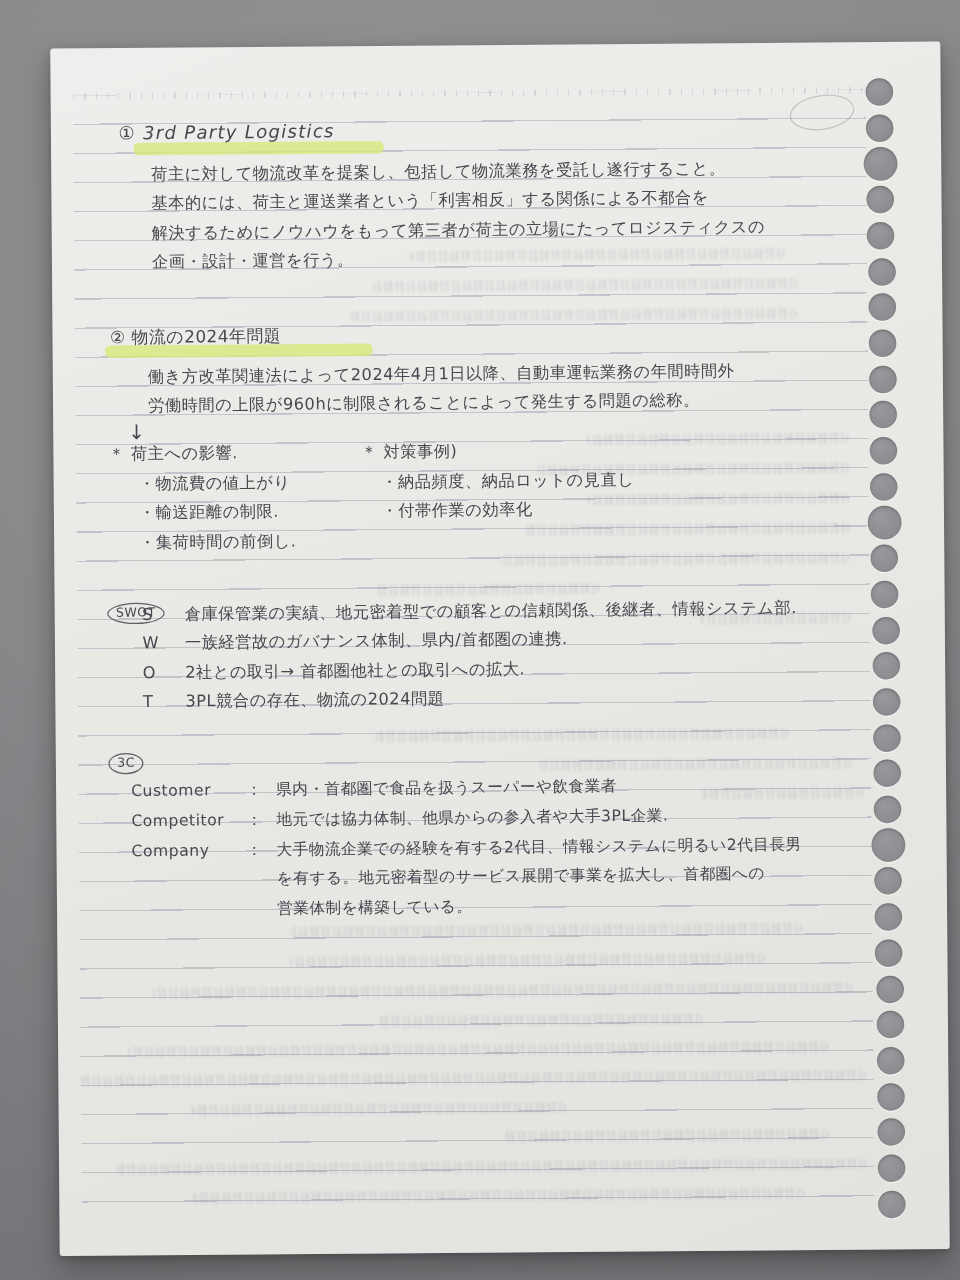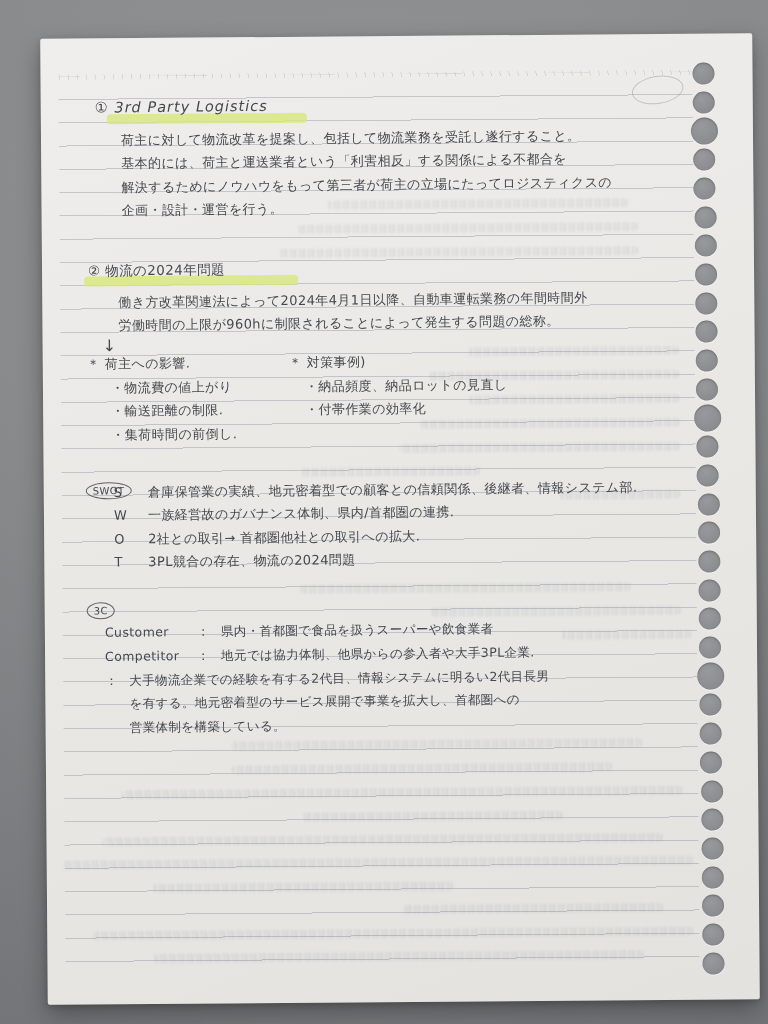--- a/index.html
+++ b/index.html
@@ -192,20 +192,21 @@
     <span class="kv-key">Customer</span>
     <span style="width:24px;flex:none;">：</span>
     <span>県内・首都圏で食品を扱うスーパーや飲食業者</span>
   </div>
   <div class="kv-row hw hw-small" style="left: 60px; top: 606px; color: rgb(69, 72, 78);">
     <span class="kv-key">Competitor</span>
     <span style="width:24px;flex:none;">：</span>
     <span>地元では協力体制、他県からの参入者や大手3PL企業.</span>
   </div>
   <div class="kv-row hw hw-small" style="left: 60px; top: 630px; color: rgb(69, 72, 78);">
+    <span class="kv-key">Company</span>
     <span style="width:24px;flex:none;">：</span>
     <span>
       <span style="display:block;">大手物流企業での経験を有する2代目、情報システムに明るい2代目長男</span>
       <span style="display:block;">を有する。地元密着型のサービス展開で事業を拡大し、首都圏への</span>
       <span style="display:block;">営業体制を構築している。</span>
     </span>
   </div>
 </div>
 
 </body></html>

